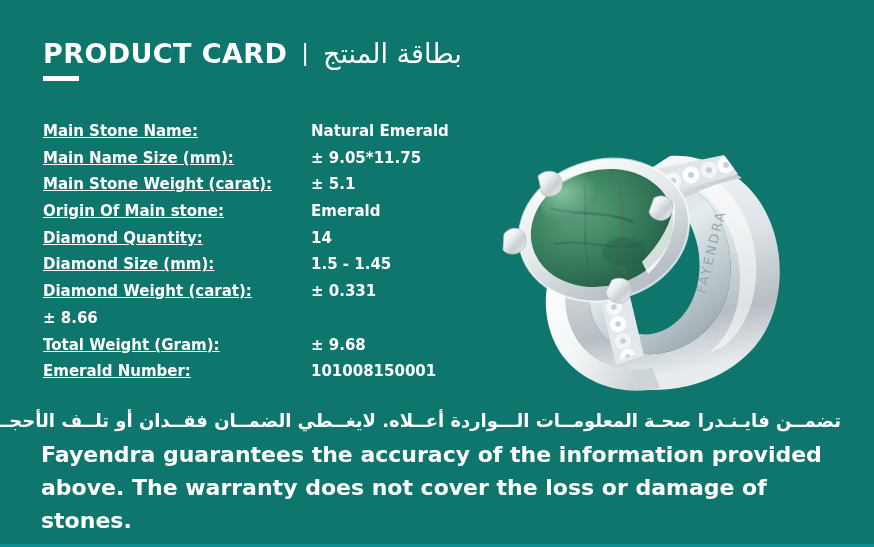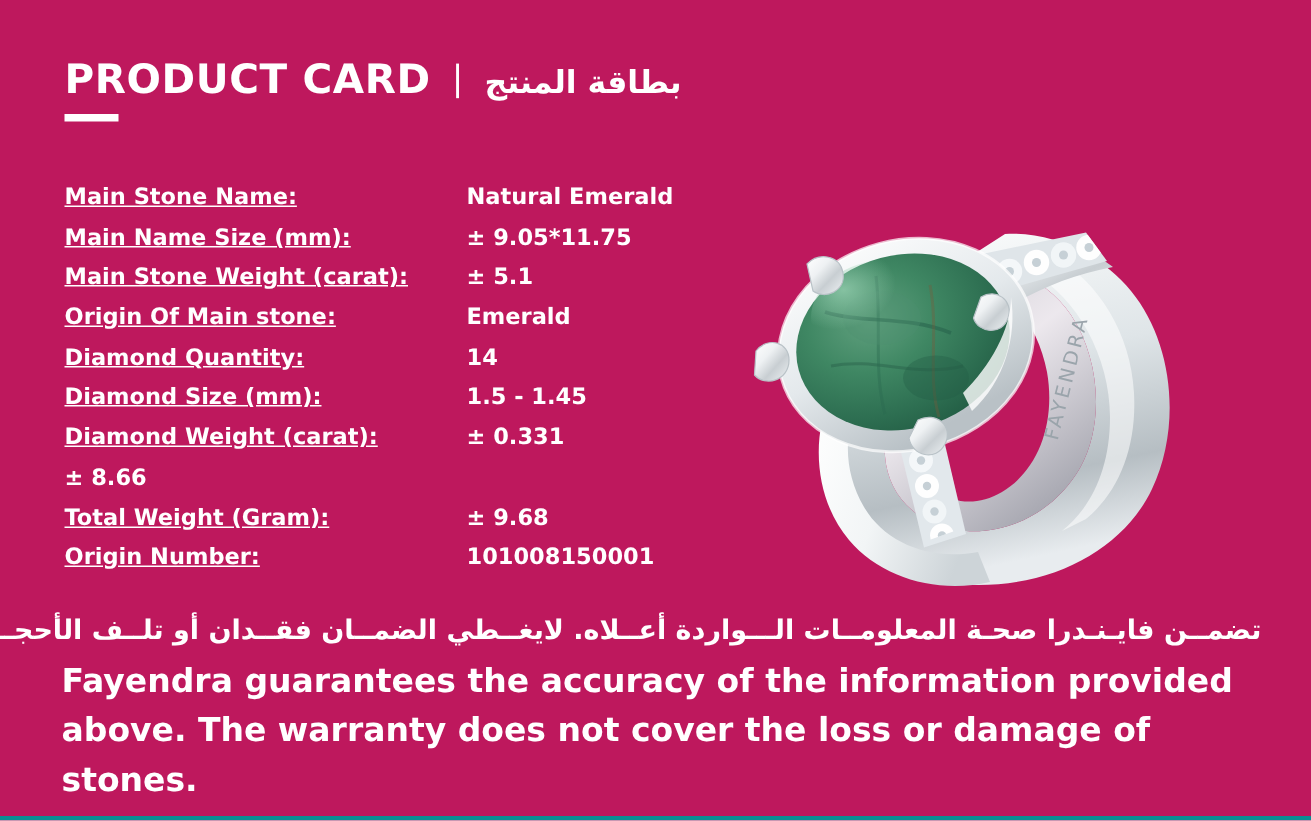--- a/index.html
+++ b/index.html
@@ -9,21 +9,21 @@
     background: #ffffff;
   }
   body {
     font-family: "DejaVu Sans", "Liberation Sans", sans-serif;
   }
 
   .card {
     position: relative;
     width: 874px;
     height: 547px;
-    background: #be185d;
+    background: #0f766e;
     overflow: hidden;
     box-sizing: border-box;
   }
 
   
   .bottom-strip {
     position: absolute;
     left: 0;
     right: 0;
     bottom: 0;
@@ -49,22 +49,22 @@
   }
   .title-sep {
     color: #ffffff;
     font-size: 23px;
     font-weight: 400;
     position: relative;
     top: -2px;
   }
   .title-ar {
     color: #ffffff;
-    font-size: 21px;
-    font-weight: 700;
+    font-size: 27px;
+    font-weight: 400;
     direction: rtl;
   }
   .title-rule {
     position: absolute;
     left: 43px;
     top: 76px;
     width: 36px;
     height: 5px;
     background: #ffffff;
   }
@@ -180,21 +180,21 @@
       <span class="spec-value">± 0.331</span>
     </div>
     <div class="spec-row">
       <span class="spec-value">± 8.66</span>
     </div>
     <div class="spec-row">
       <span class="spec-label">Total Weight (Gram):</span>
       <span class="spec-value">± 9.68</span>
     </div>
     <div class="spec-row">
-      <span class="spec-label">Origin Number:</span>
+      <span class="spec-label">Emerald Number:</span>
       <span class="spec-value">101008150001</span>
     </div>
 
   </div>
 
   <div class="ring-wrap">
     <svg viewBox="0 0 382 290" xmlns="http://www.w3.org/2000/svg">
       <defs>
         <linearGradient id="metalA" x1="0" y1="0" x2="1" y2="1">
           <stop offset="0%" stop-color="#ffffff"></stop>

